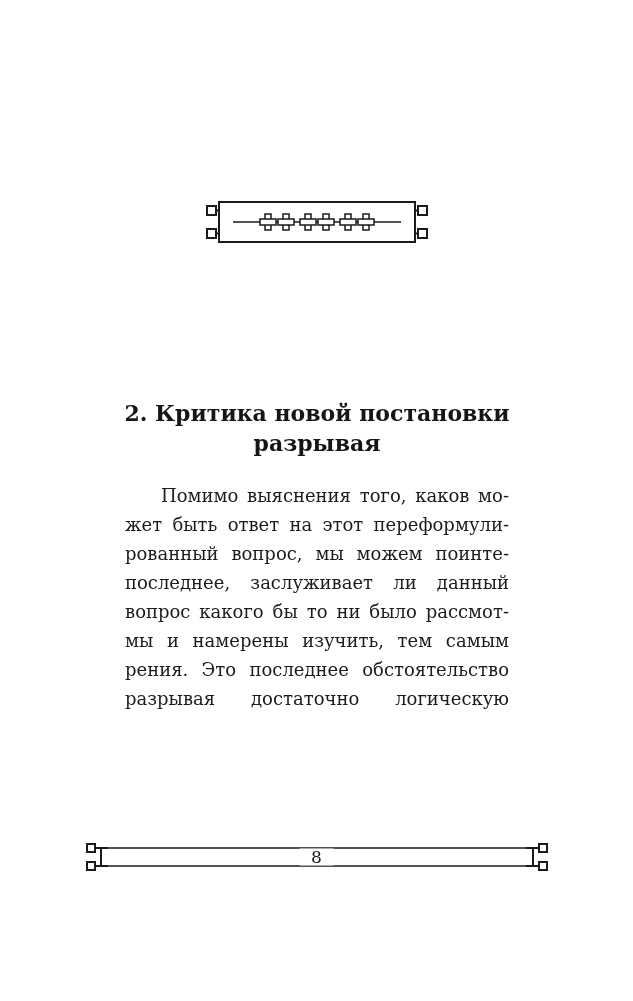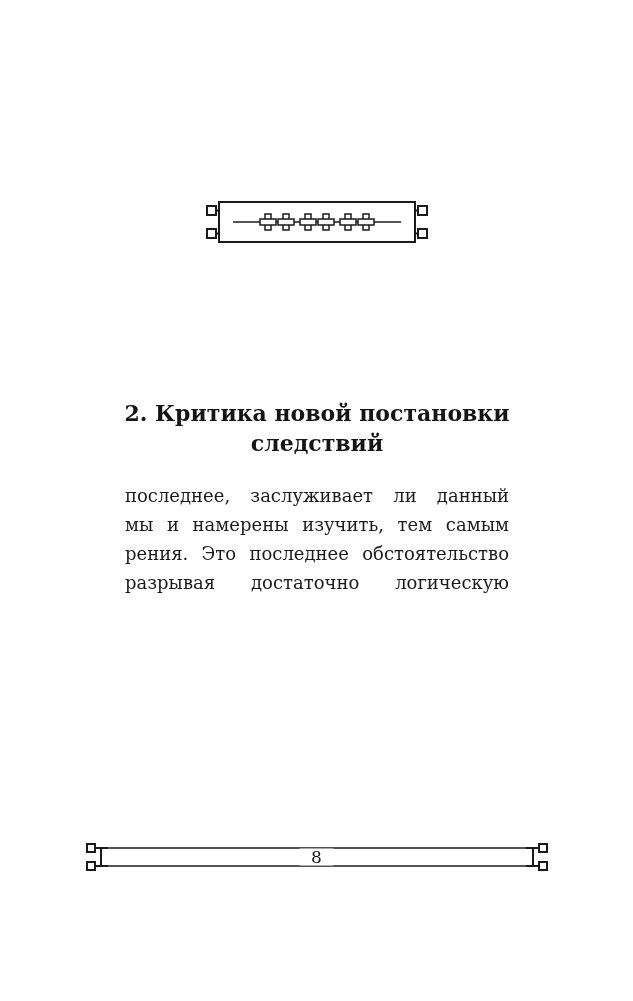--- a/index.html
+++ b/index.html
@@ -109,26 +109,30 @@
         <rect x="144" y="21" width="6" height="16"></rect>
         <rect x="139" y="26" width="16" height="6"></rect>
         <rect x="162" y="21" width="6" height="16"></rect>
         <rect x="157" y="26" width="16" height="6"></rect>
       </g>
     </svg>
   </div>
 
   <h1 class="heading">
     <span>2. Критика новой постановки</span><br>
-    <span>следствий</span>
+    <span>разрывая</span>
   </h1>
 
   <div class="body-text">
     <div class="paragraph">
+      <div class="line indent">Помимо выяснения того, каков мо-</div>
+      <div class="line">жет быть ответ на этот переформули-</div>
+      <div class="line">рованный вопрос, мы можем поинте-</div>
       <div class="line">последнее, заслуживает ли данный</div>
+      <div class="line">вопрос какого бы то ни было рассмот-</div>
       <div class="line">мы и намерены изучить, тем самым</div>
       <div class="line">рения. Это последнее обстоятельство</div>
       <div class="line">разрывая достаточно логическую</div>
     </div>
   </div>
 
   <div class="footer">
     <svg viewBox="0 0 470 30" width="470" height="30">
       <g fill="none" stroke="#1a1a1a" stroke-width="1.5">
         <line x1="26" y1="6" x2="444" y2="6"></line>

